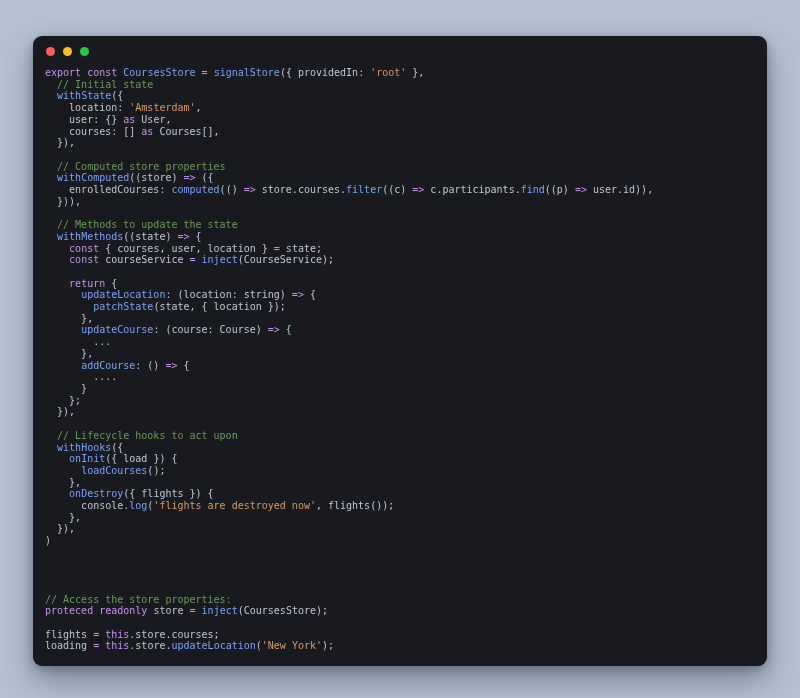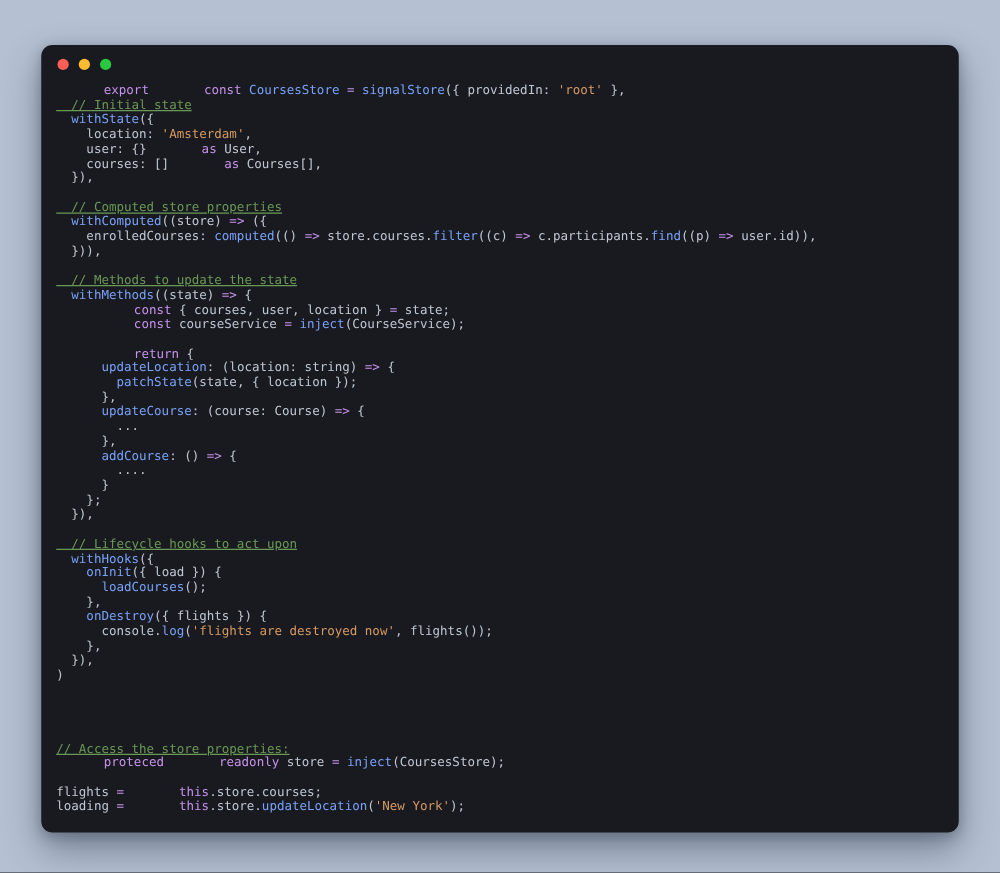--- a/index.html
+++ b/index.html
@@ -33,24 +33,24 @@
     display: inline-block;
   }
   .code {
     font-family: "DejaVu Sans Mono", monospace;
     font-size: 10px;
     line-height: 11.7px;
     padding: 9px 12px 0 12px;
   }
   .code .line { white-space: pre; min-height: 11.7px; }
   .tok-p { color: var(--plain, #bfc7d3); }
-  .tok-k { color: var(--keyword, #c792ea); margin-left: 38px; }
+  .tok-k { color: var(--keyword, #c792ea); }
   .tok-f { color: var(--function, #7aa2f7); }
   .tok-s { color: var(--string, #d79a62); }
-  .tok-c { color: var(--comment, #6a9955); text-decoration: underline; }
+  .tok-c { color: var(--comment, #6a9955); }
   .tok-o { color: var(--operator, #c792ea); }
 </style>
 </head>
 <body>
 
 <div class="desktop">
   <div class="window">
     <div class="titlebar">
       <span class="dot" style="background: rgb(255, 95, 87);"></span>
       <span class="dot" style="background: rgb(254, 188, 46);"></span>

